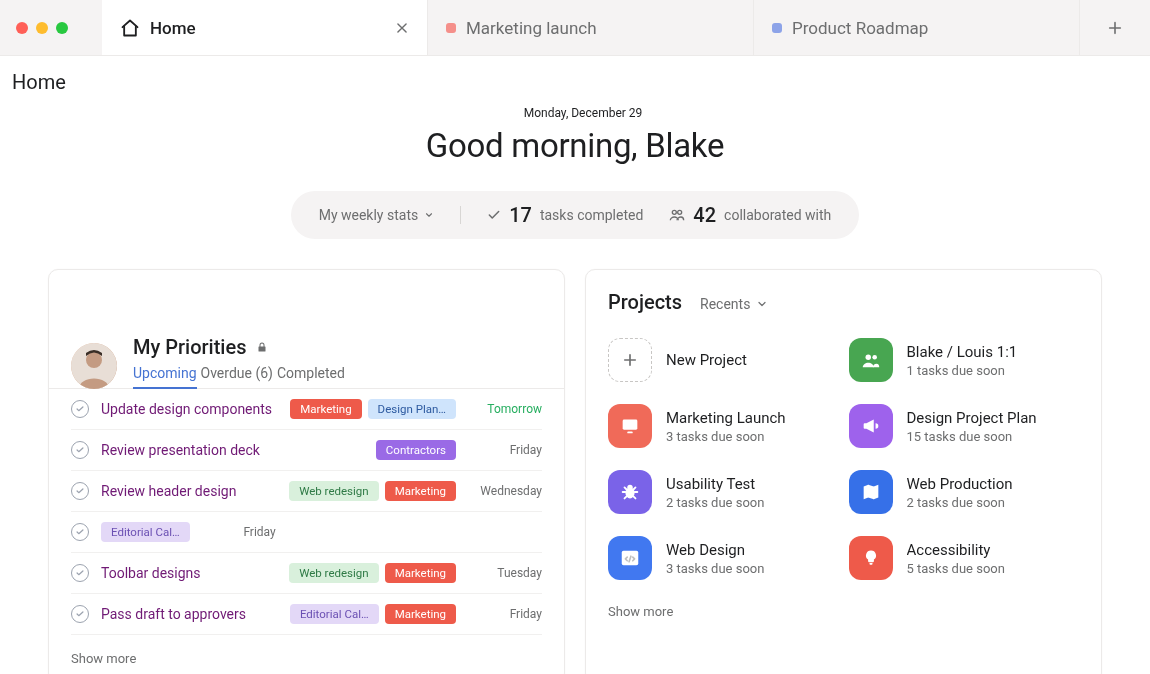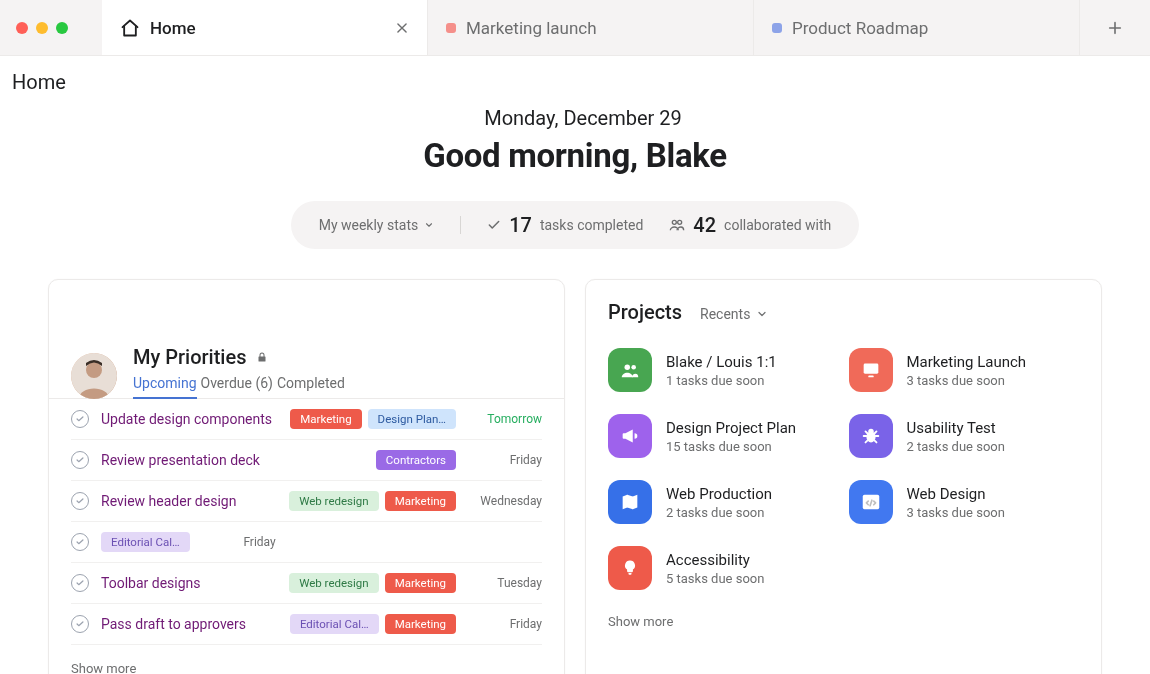--- a/index.html
+++ b/index.html
@@ -70,22 +70,22 @@
   .crumb {
     padding: 14px 12px 4px 12px;
     font-size: 20px;
   }
 
   
   .hero {
     text-align:center;
     padding-top: 8px;
   }
-  .hero .date { font-size:20px; color:#1e1f21; margin-bottom:6px;padding-left:16px;}
-  .hero .greeting { font-size:33px; font-weight:700; letter-spacing:-0.3px;}
+  .hero .date { font-size:12px; color:#1e1f21; margin-bottom:6px;padding-left:16px;}
+  .hero .greeting { font-size:33px; font-weight:400; letter-spacing:-0.3px;}
   .stats-pill {
     display:inline-flex;
     align-items:center;
     gap: 26px;
     margin-top:26px;
     background:#f5f3f3;
     border-radius: 28px;
     padding: 12px 28px;
     color:#6d6e6f;
     font-size:14px;
@@ -427,20 +427,30 @@
         <span>
           <svg width="12" height="12" viewBox="0 0 24 24" stroke="currentColor" stroke-width="2.4" fill="none" stroke-linecap="round" stroke-linejoin="round">
               <path d="M6 9l6 6 6-6"></path>
             </svg>
         </span>
       </div>
     </div>
 
     <div class="proj-grid" id="proj-grid">
         <div class="proj-item">
+          <div class="proj-icon dashed">
+            <svg width="18" height="18" viewBox="0 0 24 24" stroke="currentColor" stroke-width="2.2" stroke-linecap="round">
+              <path d="M12 5v14M5 12h14"></path>
+            </svg>
+          </div>
+          <div class="proj-text">
+            <div class="proj-name">New Project</div>
+          </div>
+        </div>
+        <div class="proj-item">
           <div class="proj-icon" style="background: rgb(72, 166, 81);">
             <svg width="22" height="22" viewBox="0 0 24 24" fill="currentColor">
               <circle cx="9" cy="9" r="3"></circle>
               <circle cx="16" cy="9" r="2.5"></circle>
               <path d="M3 20c0-3 3-5 6-5s6 2 6 5H3z"></path>
               <path d="M14 20c0-2.2 1.8-4 4-4s3 1.5 3 4h-7z"></path>
             </svg>
           </div>
           <div class="proj-text">
             <div class="proj-name">Blake / Louis 1:1</div>

